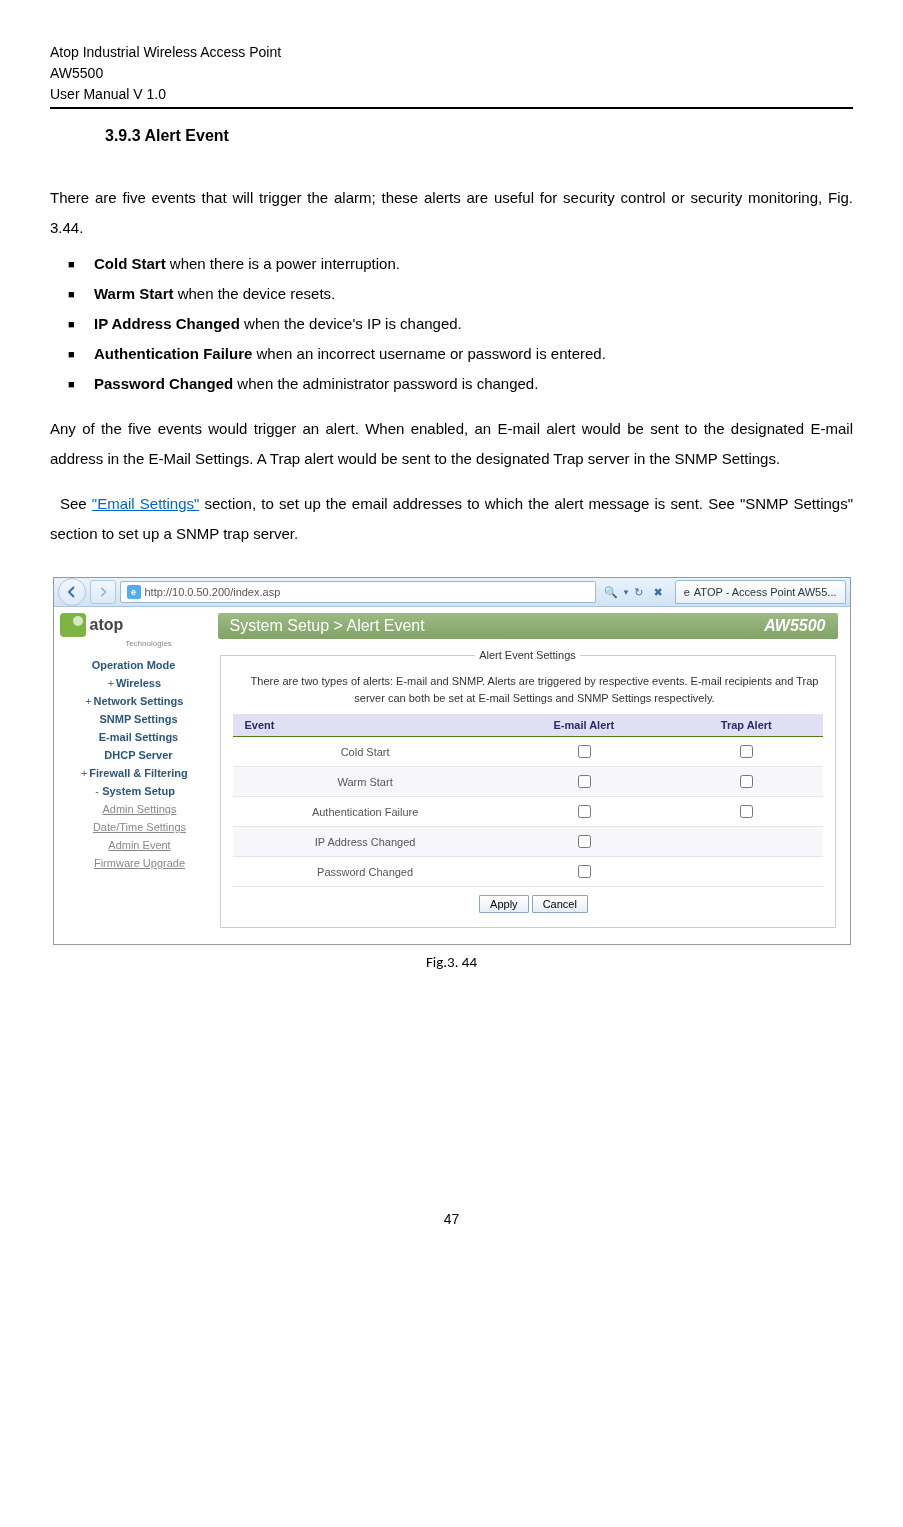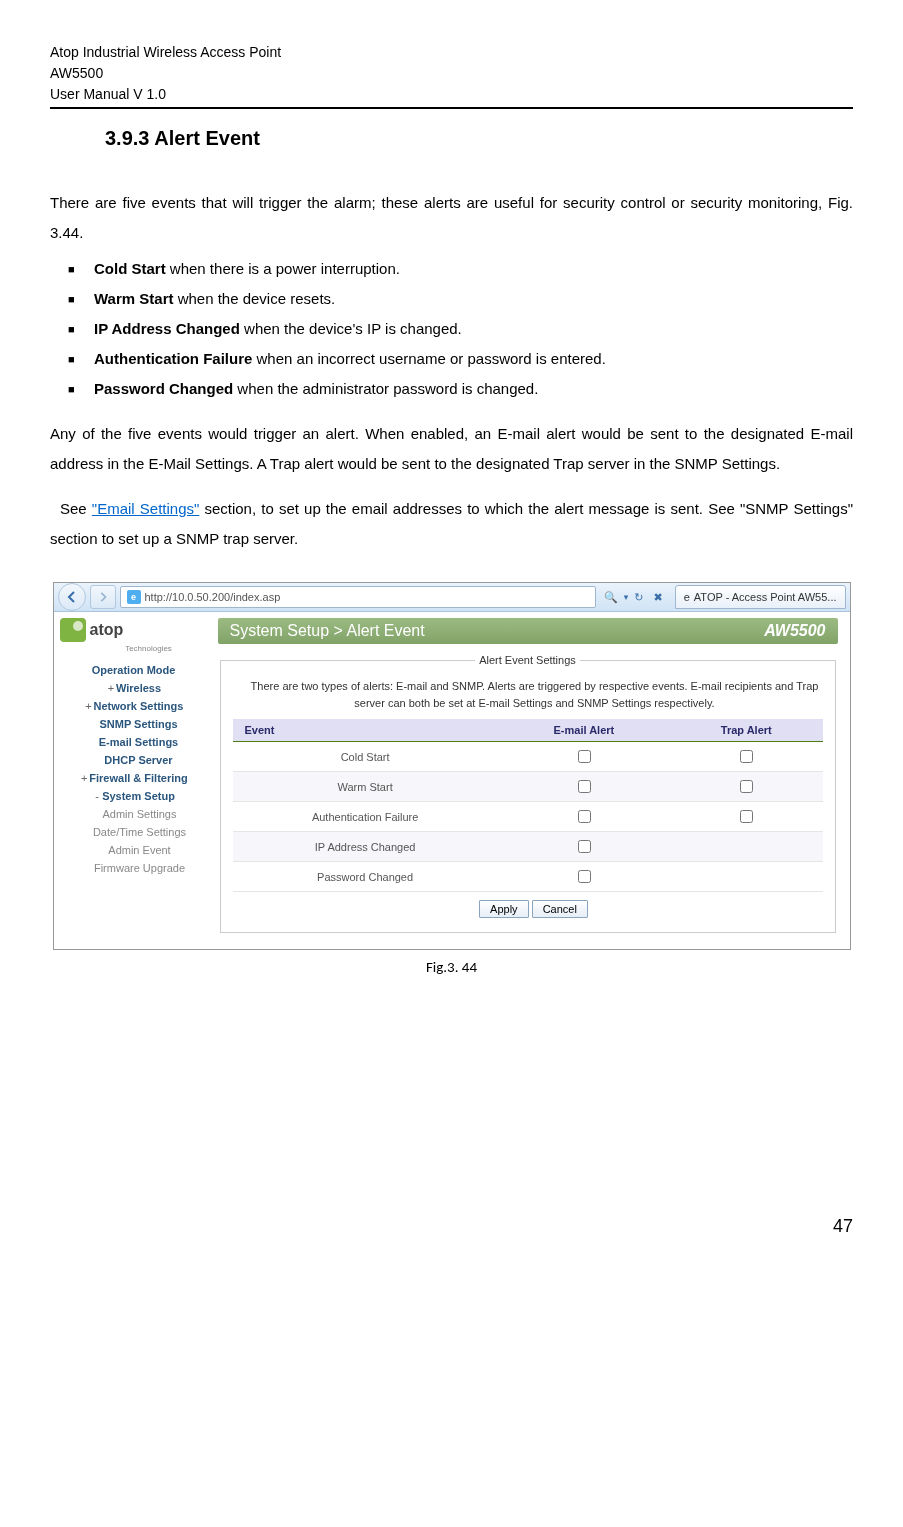--- a/index.html
+++ b/index.html
@@ -13,21 +13,21 @@
     padding: 42px 50px 40px 50px;
   }
   .header {
     font-size: 14px;
     line-height: 1.5;
     border-bottom: 2px solid #000;
     padding-bottom: 2px;
     margin-bottom: 18px;
   }
   .section-heading {
-    font-size: 20px;
+    font-size: 16px;
     font-weight: bold;
     margin-left: 55px;
     margin-bottom: 38px;
   }
   .body-text {
     font-size: 15px;
     line-height: 2;
     text-align: justify;
     margin-bottom: 6px;
   }
@@ -160,20 +160,21 @@
     color: #2a567e;
     font-weight: bold;
     text-decoration: none;
     padding: 3px 2px;
     cursor: pointer;
   }
   .menu .sub {
     color: #888;
     font-weight: normal;
     padding-left: 14px;
+    text-decoration: underline;
   }
   .menu .exp::before {
     content: attr(data-sym);
     display: inline-block;
     width: 10px;
     color: #666;
     font-weight: normal;
   }
   .main-panel {
     flex: 1;
@@ -241,22 +242,22 @@
     border-radius: 1px;
     cursor: pointer;
   }
   .fig-caption {
     text-align: center;
     font-family: Calibri, sans-serif;
     font-size: 15px;
     margin-top: 8px;
   }
   .page-num {
-    text-align: right;
-    font-size: 18px;
+    text-align: center;
+    font-size: 14px;
     margin-top: 240px;
   }
   input[type=checkbox]{
     width:13px;height:13px;
   }
 </style>
 </head>
 <body>
 
 <div class="page">

